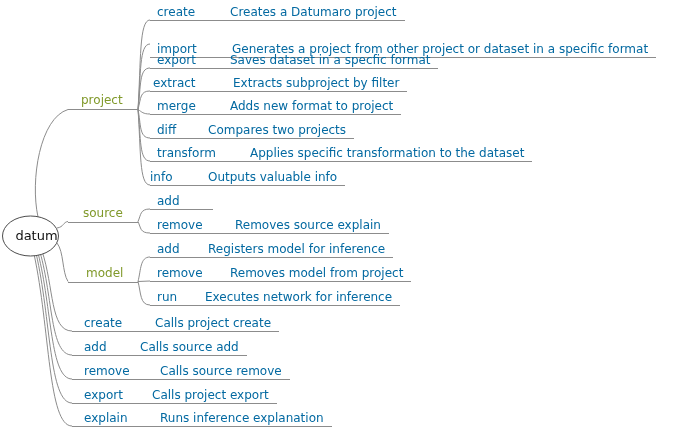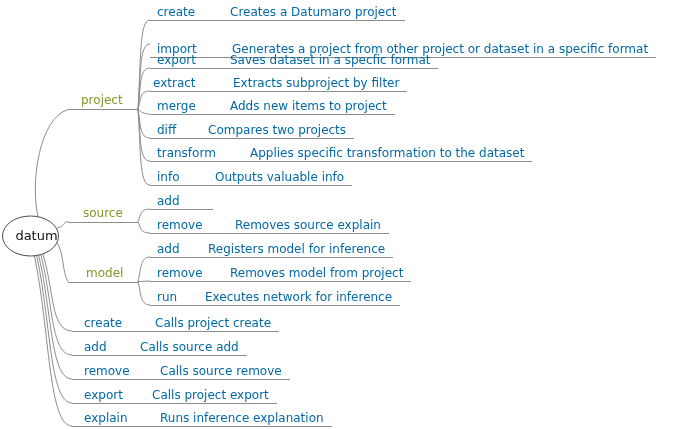--- a/index.html
+++ b/index.html
@@ -81,32 +81,32 @@
   <div class="node" style="left:150px;top:51px">
     <span class="lbl" style="margin-left:7px;width:73px">export</span>
     <span class="desc">Saves dataset in a specfic format</span>
   </div>
   <div class="node" style="left:150px;top:74px">
     <span class="lbl" style="margin-left:3px;width:80px">extract</span>
     <span class="desc">Extracts subproject by filter</span>
   </div>
   <div class="node" style="left:150px;top:97px">
     <span class="lbl" style="margin-left:7px;width:73px">merge</span>
-    <span class="desc">Adds new items to project</span>
+    <span class="desc">Adds new format to project</span>
   </div>
   <div class="node" style="left:150px;top:121px">
     <span class="lbl" style="margin-left:7px;width:51px">diff</span>
     <span class="desc">Compares two projects</span>
   </div>
   <div class="node" style="left:150px;top:144px">
     <span class="lbl" style="margin-left:7px;width:93px">transform</span>
     <span class="desc">Applies specific transformation to the dataset</span>
   </div>
   <div class="node" style="left:150px;top:168px">
-    <span class="lbl" style="margin-left:7px;width:58px">info</span>
+    <span class="lbl" style="width:58px">info</span>
     <span class="desc">Outputs valuable info</span>
   </div>
 
   <div class="node" style="left:150px;top:192px">
     <span class="lbl" style="margin-left:7px;width:56px">add</span>
   </div>
   <div class="node" style="left:150px;top:216px">
     <span class="lbl" style="margin-left:7px;width:78px">remove</span>
     <span class="desc">Removes source explain</span>
   </div>

